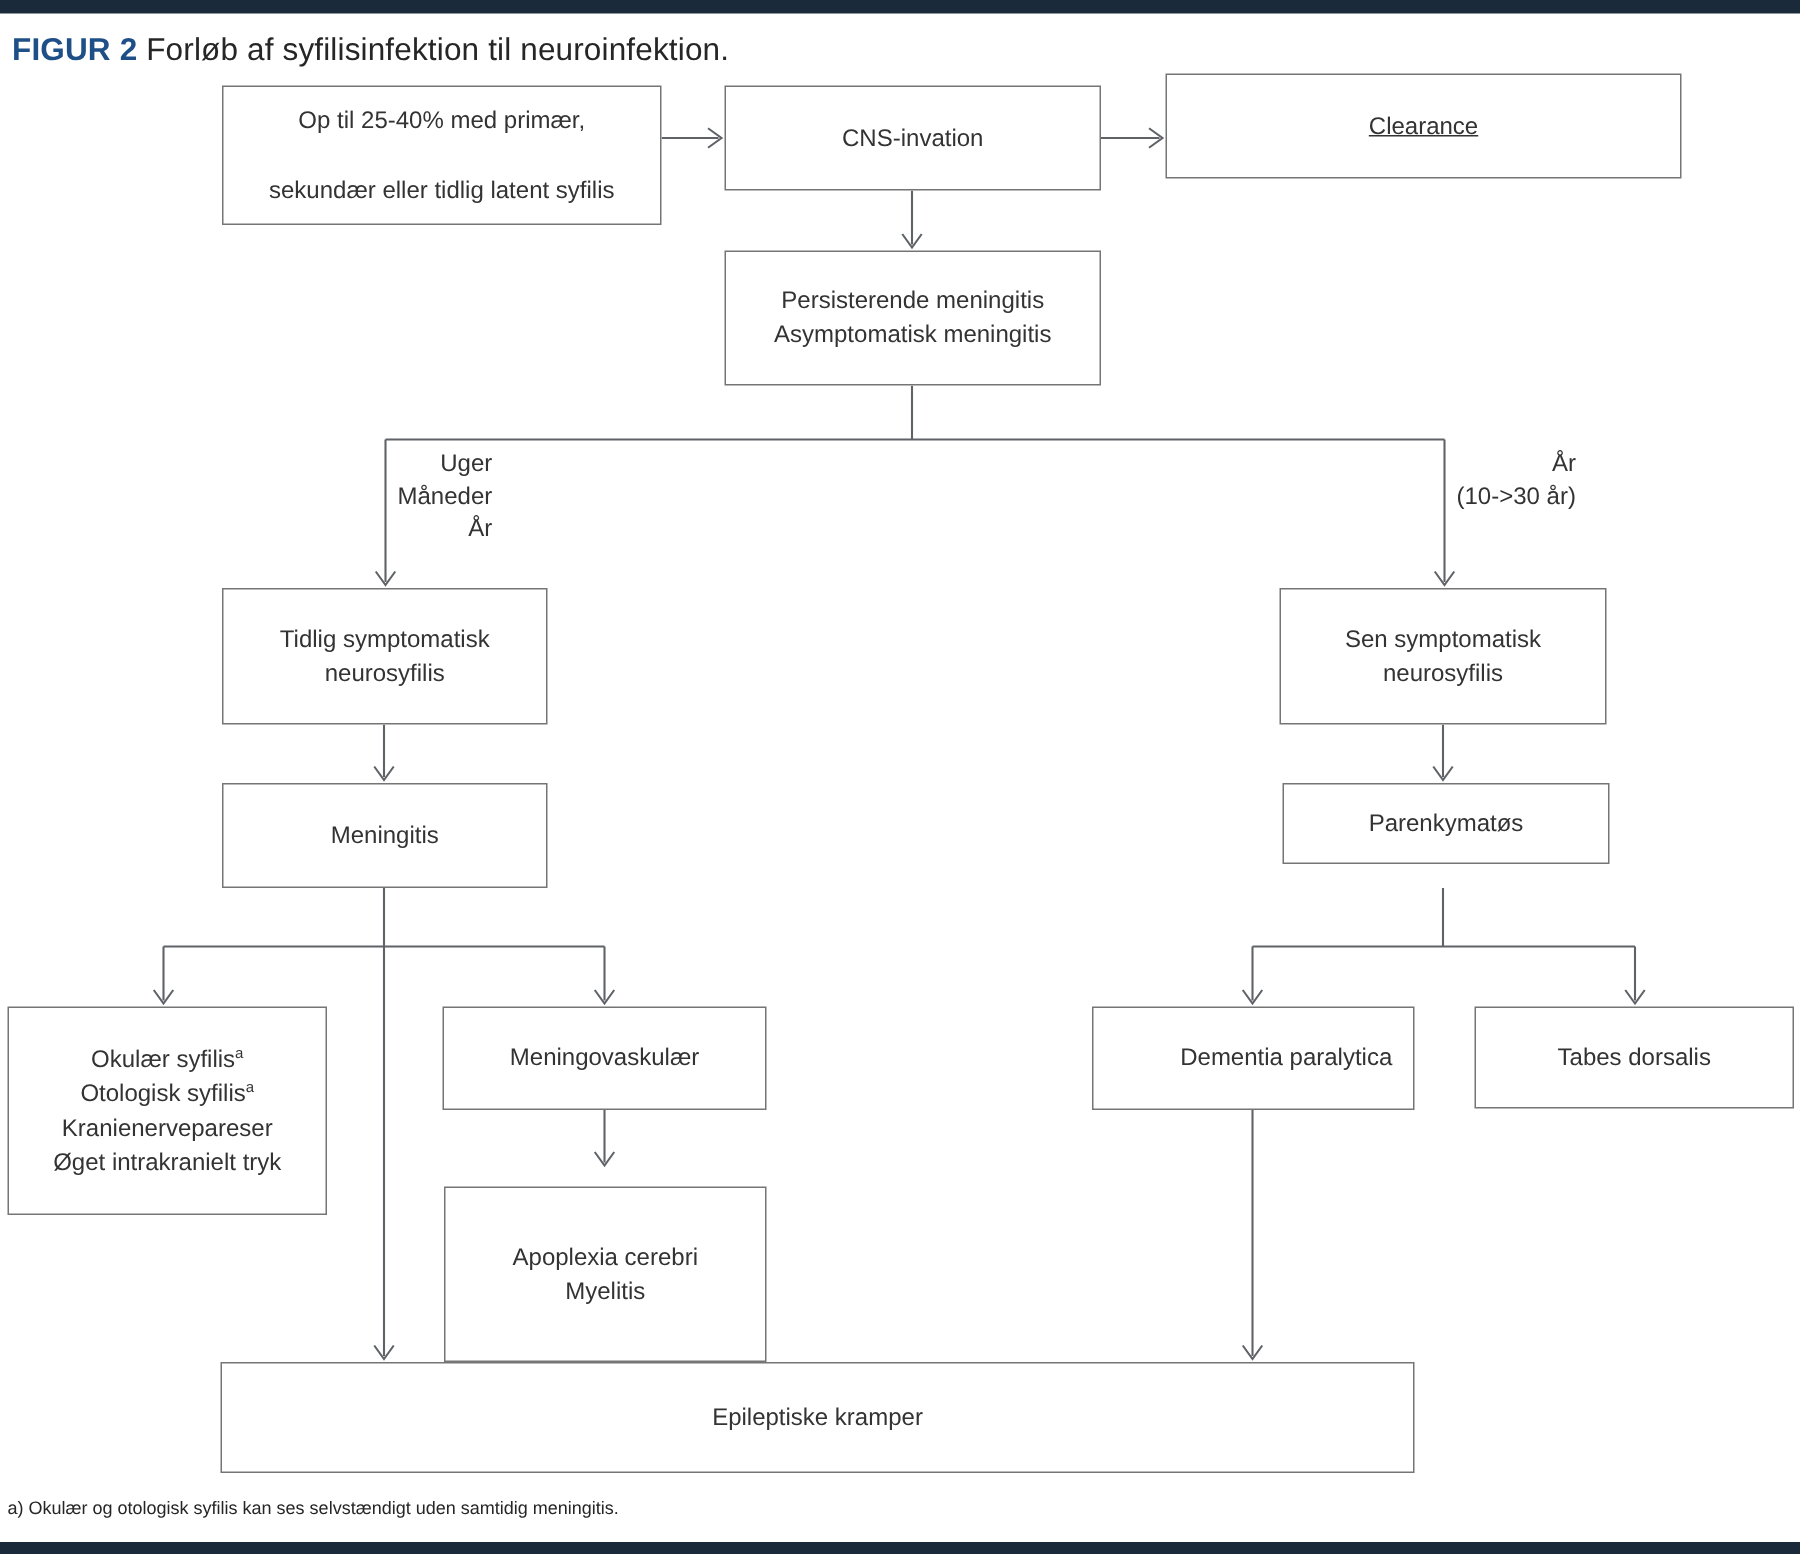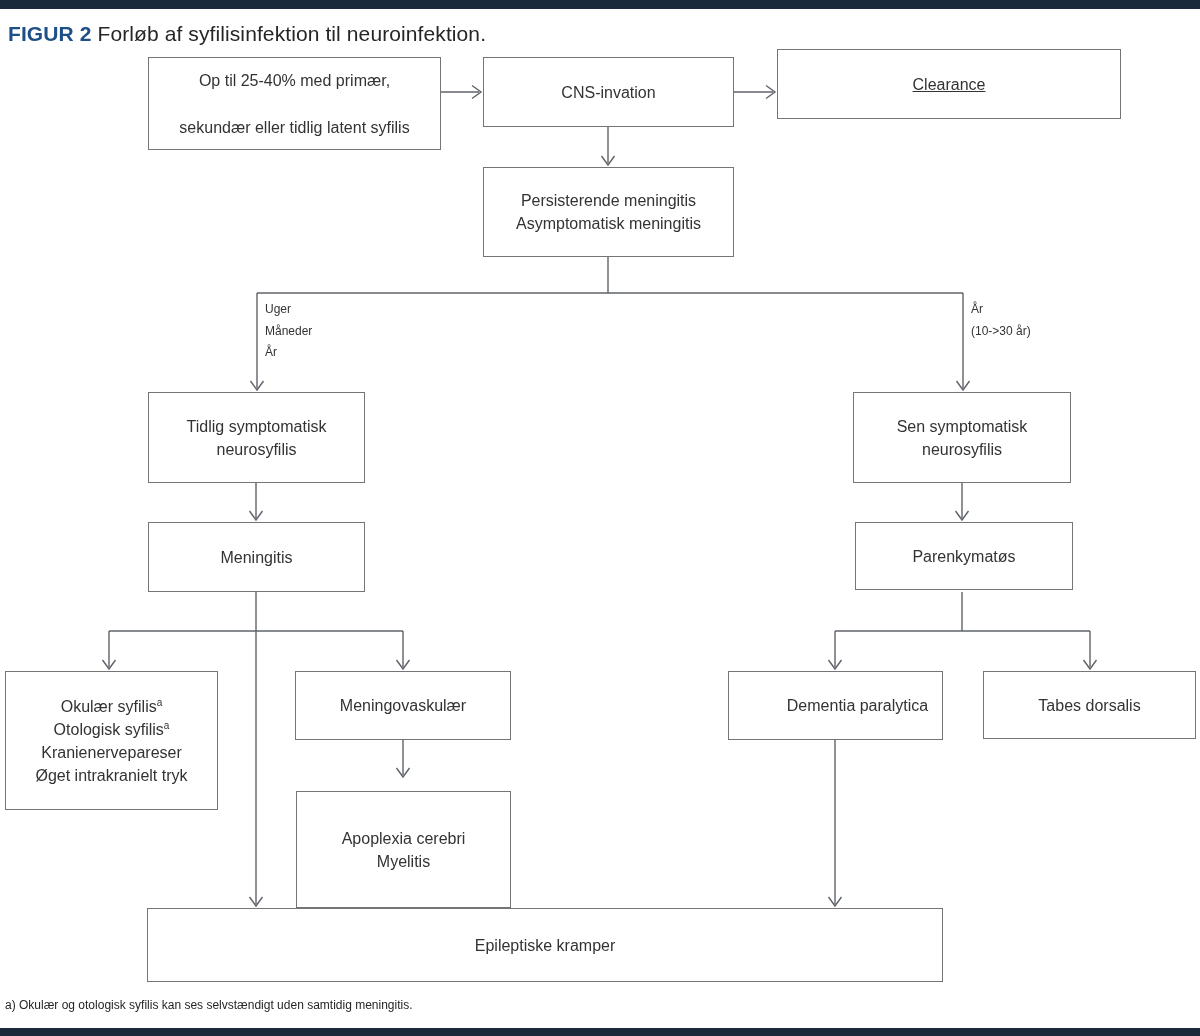--- a/index.html
+++ b/index.html
@@ -12,21 +12,21 @@
   #bar-bottom{top:1028px;height:8px;}
   #title{position:absolute;left:8px;top:22px;font-size:21px;letter-spacing:.1px;}
   #title .prefix{font-weight:bold;color:#1e4f87;}
   #title .rest{color:#262626;font-weight:400;}
   svg.wires{position:absolute;left:0;top:0;width:1200px;height:1036px;}
   .node{
     position:absolute;border:1.5px solid #757575;background:#ffffff;
     display:flex;flex-direction:column;align-items:center;justify-content:center;
     text-align:center;font-size:16px;line-height:23px;color:#333333;box-sizing:border-box;
   }
-  .edge-label{position:absolute;font-size:12px;line-height:21.5px;color:#333333;}
+  .edge-label{position:absolute;font-size:16px;line-height:21.5px;color:#333333;text-align:right;}
   sup.fnref{font-size:10px;vertical-align:6px;line-height:0;}
   #footnote{position:absolute;left:5px;top:998px;font-size:12px;color:#262626;}
 </style>
 </head>
 <body>
 
 <div id="figure">
 
   <div class="bar" id="bar-top"></div>
 
@@ -110,21 +110,21 @@
     <div>neurosyfilis</div>
   </div>
   <div class="node" style="left:853px;top:392px;width:218px;height:91px;">
     <div>Sen symptomatisk</div>
     <div>neurosyfilis</div>
   </div>
 
   <div class="node" style="left:148px;top:522px;width:217px;height:70px;">
     <div>Meningitis</div>
   </div>
-  <div class="node" style="left:855px;top:522px;width:218px;height:68px;">
+  <div class="node" style="left:855px;top:522px;width:218px;height:54px;">
     <div>Parenkymatøs</div>
   </div>
 
   <div class="node" style="left:5px;top:671px;width:213px;height:139px;">
     <div><span>Okulær syfilis</span><sup class="fnref">a</sup></div>
     <div><span>Otologisk syfilis</span><sup class="fnref">a</sup></div>
     <div>Kranienervepareser</div>
     <div>Øget intrakranielt tryk</div>
   </div>
   <div class="node" style="left:295px;top:671px;width:216px;height:69px;">

